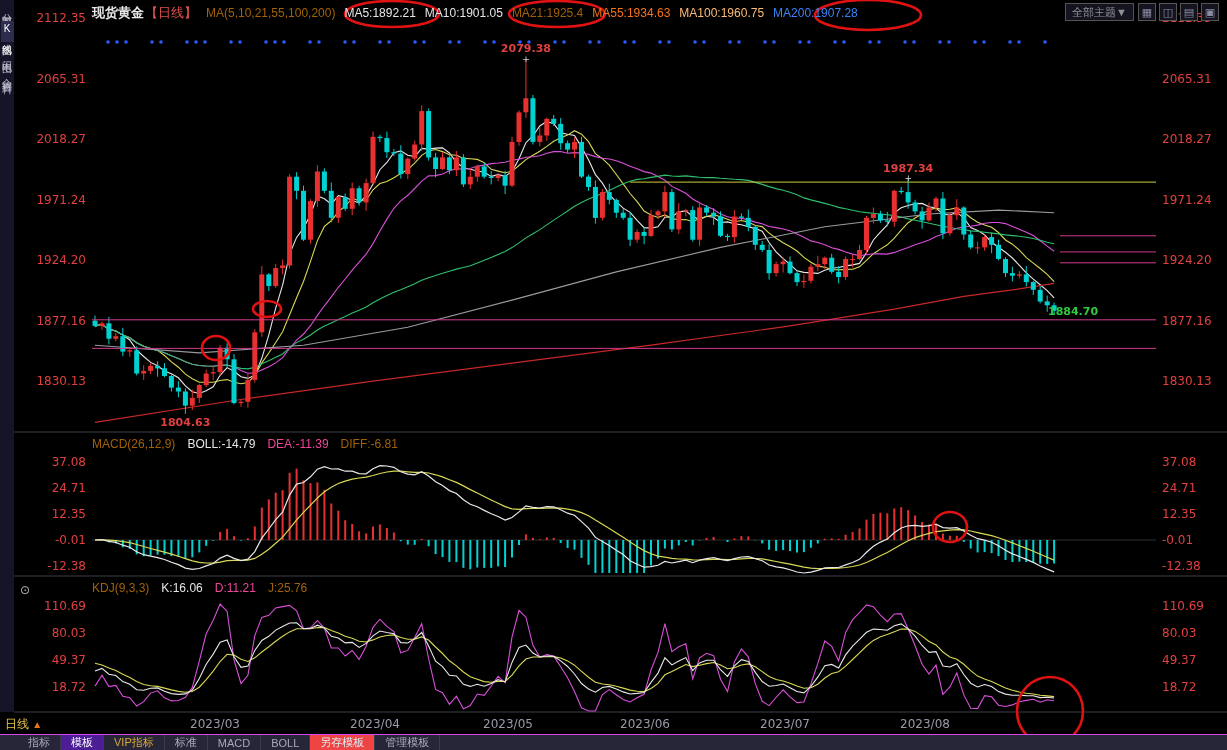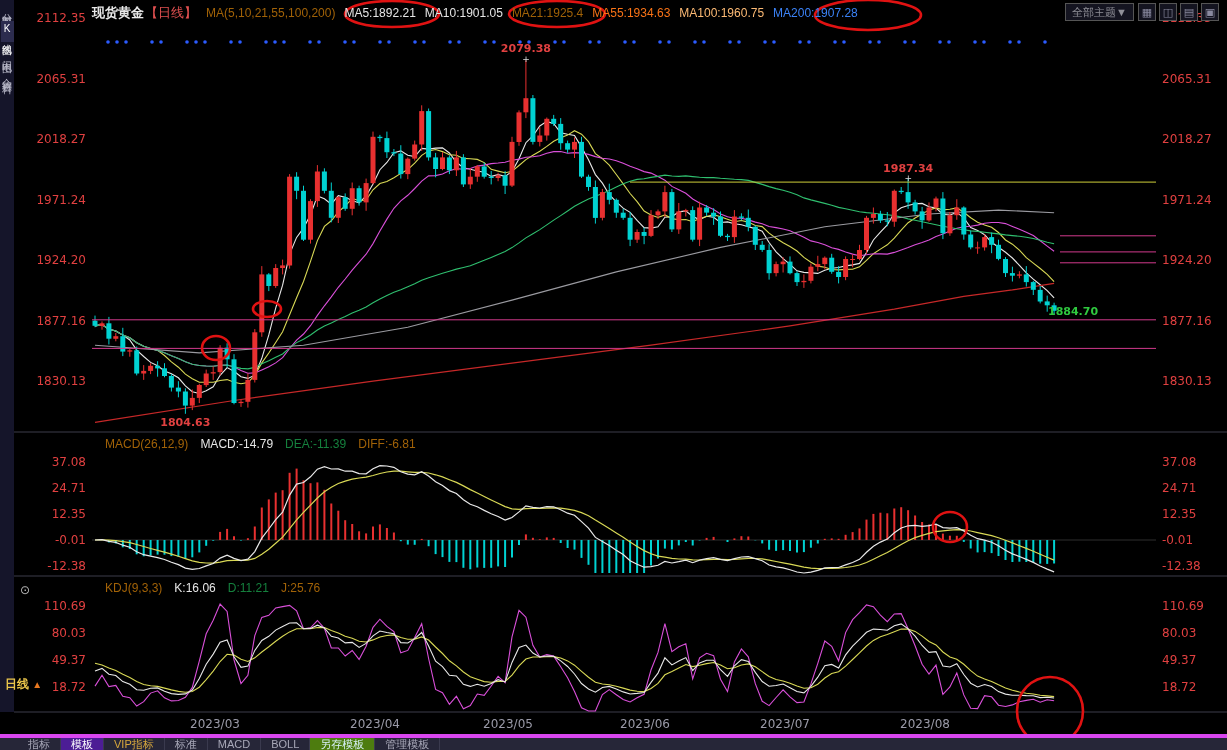--- a/index.html
+++ b/index.html
@@ -11,38 +11,38 @@
   .sidebar{position:absolute;left:0;top:0;width:14px;height:712px;background:#15152a;
            display:flex;flex-direction:column;align-items:center;padding-top:3px;gap:8px;z-index:5}
   .side-item{writing-mode:vertical-rl;text-orientation:upright;font-size:10px;color:#b9b9c9;
              letter-spacing:2px;cursor:pointer;padding:2px 0;line-height:13px}
   .side-item.sel{background:#2c2c4e;color:#fff}
   .header{position:absolute;left:92px;top:3px;height:20px;display:flex;align-items:center;gap:9px;
           font-size:12px;white-space:nowrap;z-index:6}
   .sym{color:#e8e8e8;font-weight:bold;font-size:13px}
   .period{color:#e05050;font-weight:normal;font-size:13px;margin-left:-8px}
   .gray{color:#a16207}
-  .c-w{color:#e5e5e5}.c-y{color:#15803d}.c-m{color:#a16207}.c-g{color:#f97316}
+  .c-w{color:#e5e5e5}.c-y{color:#ec4899}.c-m{color:#a16207}.c-g{color:#f97316}
   .c-gr{color:#fdba74}.c-gr2{color:#3b82f6}
   .topright{position:absolute;right:8px;top:3px;display:flex;gap:4px;align-items:flex-end;z-index:6}
   .theme-btn{background:#141420;border:1px solid #555;color:#909098;font-size:11px;height:18px;
              line-height:16px;padding:0 6px;cursor:pointer}
   .win-btn{width:18px;height:18px;background:#141420;border:1px solid #555;color:#8a8aa0;
            font-size:11px;line-height:16px;text-align:center;cursor:pointer}
-  .ind-header{position:absolute;left:105px;height:14px;display:flex;gap:12px;font-size:12px;z-index:6}
+  .ind-header{position:absolute;left:92px;height:14px;display:flex;gap:12px;font-size:12px;z-index:6}
   .kdj-ico{position:absolute;left:20px;top:583px;color:#b8b8b8;font-size:12px;z-index:6;cursor:pointer}
-  .footer-period{position:absolute;left:5px;top:676px;font-size:12px;color:#e8c44a;font-weight:bold;
+  .footer-period{position:absolute;left:5px;top:716px;font-size:12px;color:#e8c44a;font-weight:normal;
                  cursor:pointer;z-index:6}
   .footer-period .arrow{color:#e87820;font-size:10px}
   .tabbar{position:absolute;left:0;top:734px;width:1227px;height:16px;background:#262638;
-          border-top:4px solid #d946ef;display:flex;align-items:stretch;font-size:11px;
+          border-top:1px solid #d946ef;display:flex;align-items:stretch;font-size:11px;
           color:#a8a8b8;padding-left:18px;z-index:6}
   .tab{padding:0 10px;border-right:1px solid #3a3a4e;display:flex;align-items:center;cursor:pointer}
   .tab.sel{background:#4c1d95;color:#fff}
-  .tab.hl{background:#4d7c0f;color:#d8f0f8}
+  .tab.hl{background:#ef4444;color:#d8f0f8}
   .tab.vip{color:#d8a83c}
 </style>
 </head>
 <body>
 
 <div id="app">
   <svg id="chart-svg" width="1227" height="750">
       <g>
         <line x1="14" y1="432" x2="1227" y2="432" stroke="#3c3c4a"></line>
         <line x1="14" y1="576" x2="1227" y2="576" stroke="#3c3c4a"></line>
@@ -636,21 +636,21 @@
     <div style="display:flex;gap:3px">
         <div class="win-btn">▦</div>
         <div class="win-btn">◫</div>
         <div class="win-btn">▤</div>
         <div class="win-btn">▣</div>
       </div>
   </div>
 
   <div class="ind-header" style="top:437px">
     <span class="gray">MACD(26,12,9)</span>
-    <span class="c-w">MACD:-14.79</span>
+    <span class="c-w">BOLL:-14.79</span>
     <span class="c-y">DEA:-11.39</span>
     <span class="c-m">DIFF:-6.81</span>
   </div>
 
   <div class="ind-header" style="top:581px">
     <span class="gray">KDJ(9,3,3)</span>
     <span class="c-w">K:16.06</span>
     <span class="c-y">D:11.21</span>
     <span class="c-m">J:25.76</span>
   </div>

